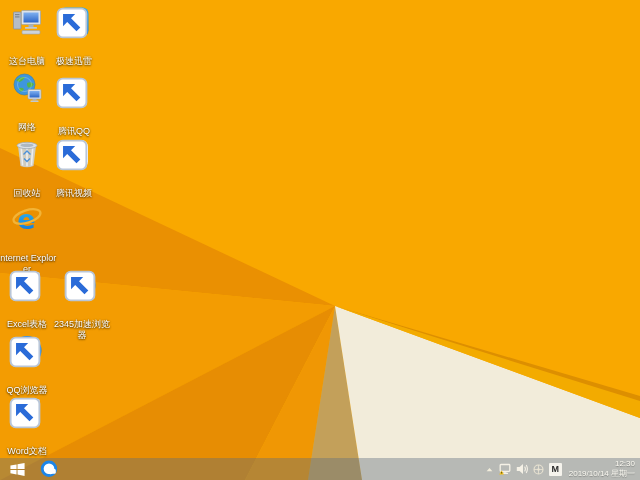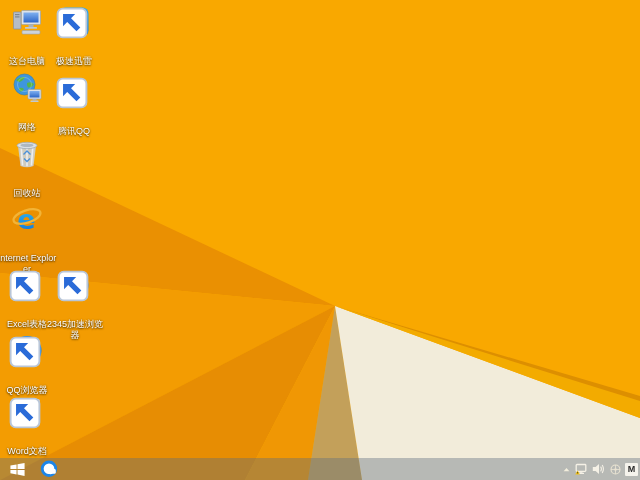--- a/index.html
+++ b/index.html
@@ -217,23 +217,43 @@
         <ellipse cx="22" cy="30" rx="3.4" ry="1.6" fill="#F6B40A"></ellipse>
       </svg>
       <svg class="sc" viewBox="0 0 10 10">
           <rect x="0.5" y="0.5" width="9" height="9" rx="1.6" fill="#fff" stroke="#b9c6d8" stroke-width="0.6"></rect>
           <path d="M2.2,2.2 H6 L4.7,3.5 L7.6,6.4 L6.4,7.6 L3.5,4.7 L2.2,6 Z" fill="#2a6bd8"></path>
         </svg>
     </div>
     <div class="lbl">腾讯QQ</div>
   </div>
 
-
-
-  <div class="dicon" style="left:45px;top:269px">
+  <div class="dicon" style="left:44px;top:138px">
+    <div class="art">
+      <svg viewBox="0 0 32 32">
+        <defs>
+            <linearGradient id="tvg" x1="0" y1="0" x2="1" y2="0">
+              <stop offset="0" stop-color="#0FBA30"></stop>
+              <stop offset="1" stop-color="#1273E6"></stop>
+            </linearGradient>
+          </defs>
+        <rect x="2" y="2" width="28" height="28" rx="6.5" fill="#fff"></rect>
+        <path d="M10.5,7 L25.5,16 L10.5,25 Z" fill="url(#tvg)"></path>
+        <path d="M13.5,11.8 L20.6,16 L13.5,20.2 Z" fill="#fff"></path>
+      </svg>
+      <svg class="sc" viewBox="0 0 10 10">
+          <rect x="0.5" y="0.5" width="9" height="9" rx="1.6" fill="#fff" stroke="#b9c6d8" stroke-width="0.6"></rect>
+          <path d="M2.2,2.2 H6 L4.7,3.5 L7.6,6.4 L6.4,7.6 L3.5,4.7 L2.2,6 Z" fill="#2a6bd8"></path>
+        </svg>
+    </div>
+    <div class="lbl">腾讯视频</div>
+  </div>
+
+
+  <div class="dicon" style="left:52px;top:269px">
     <div class="art">
       <svg viewBox="0 0 32 32">
         <defs>
             <radialGradient id="b45g" cx="0.35" cy="0.3" r="0.95">
               <stop offset="0" stop-color="#3FA8F5"></stop>
               <stop offset="1" stop-color="#0B5FD3"></stop>
             </radialGradient>
           </defs>
         <circle cx="16" cy="16" r="13.5" fill="url(#b45g)"></circle>
         <text x="16" y="23" font-family="'DejaVu Sans',sans-serif" font-size="19" font-weight="bold" fill="#fff" text-anchor="middle">e</text>
@@ -286,16 +306,20 @@
         </svg>
       </div>
       <div class="trayicon">
         <svg width="13" height="13" viewBox="0 0 14 14">
           <circle cx="7" cy="7" r="4.8" fill="none" stroke="#e9e3d2" stroke-width="1.2"></circle>
           <path d="M7,2.2 V11.8 M2.2,7 H11.8" stroke="#e9e3d2" stroke-width="0.9"></path>
           <circle cx="7" cy="7" r="1.4" fill="#e9e3d2"></circle>
         </svg>
       </div>
       <div class="ime">M</div>
+      <div class="clock">
+        <div>12:30</div>
+        <div>2019/10/14 星期一</div>
+      </div>
     </div>
   </div>
 
 </div>
 
 </body></html>

